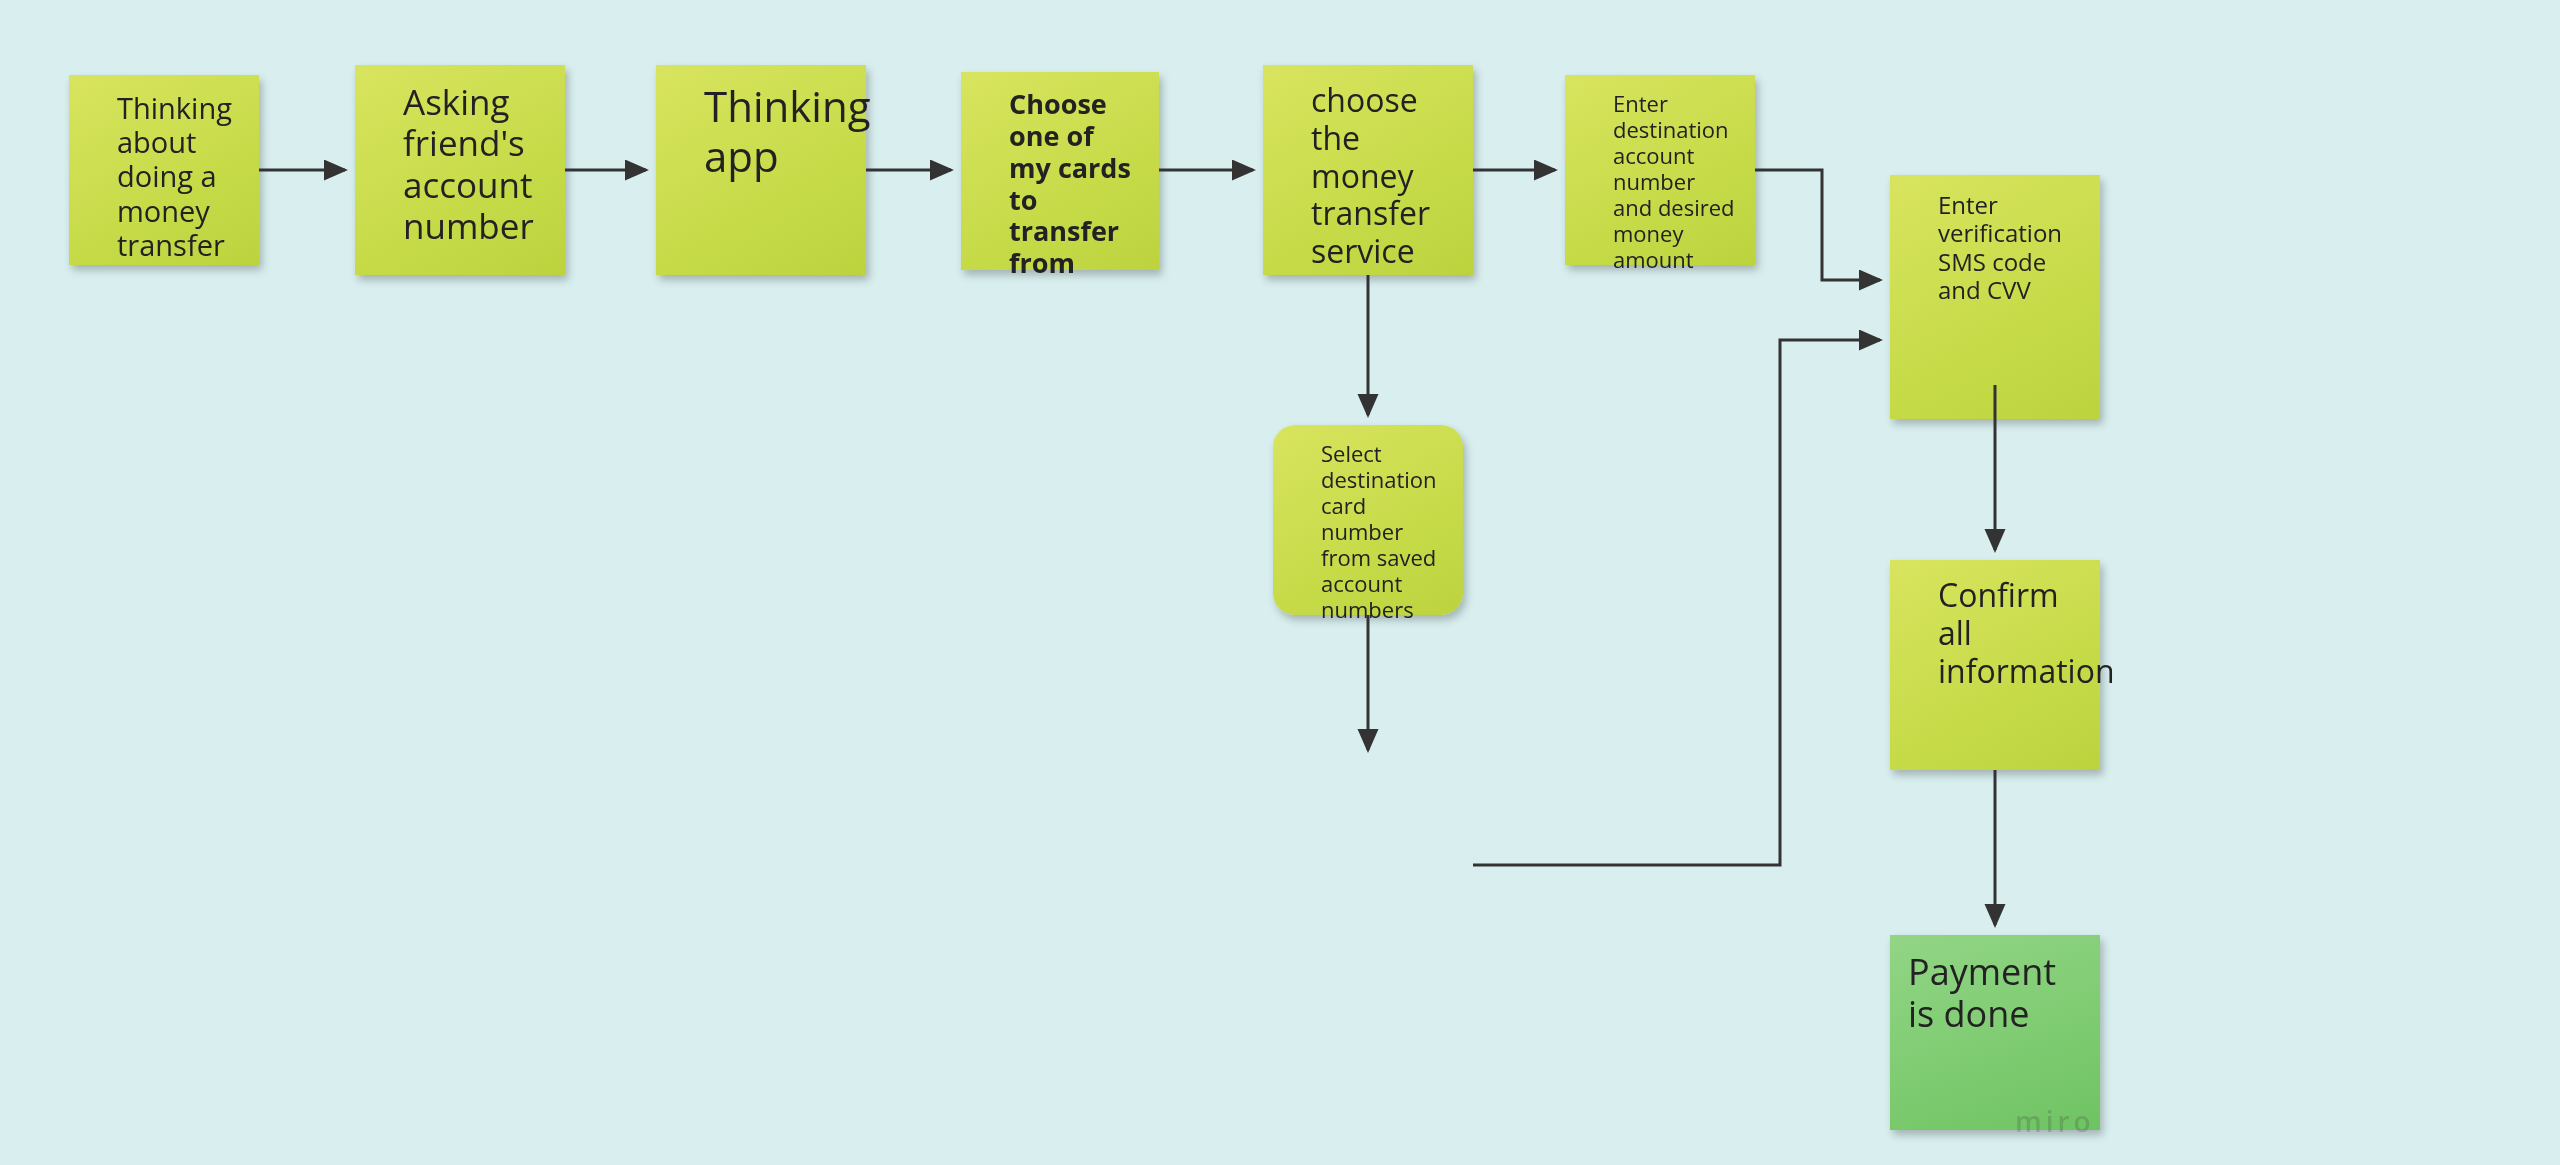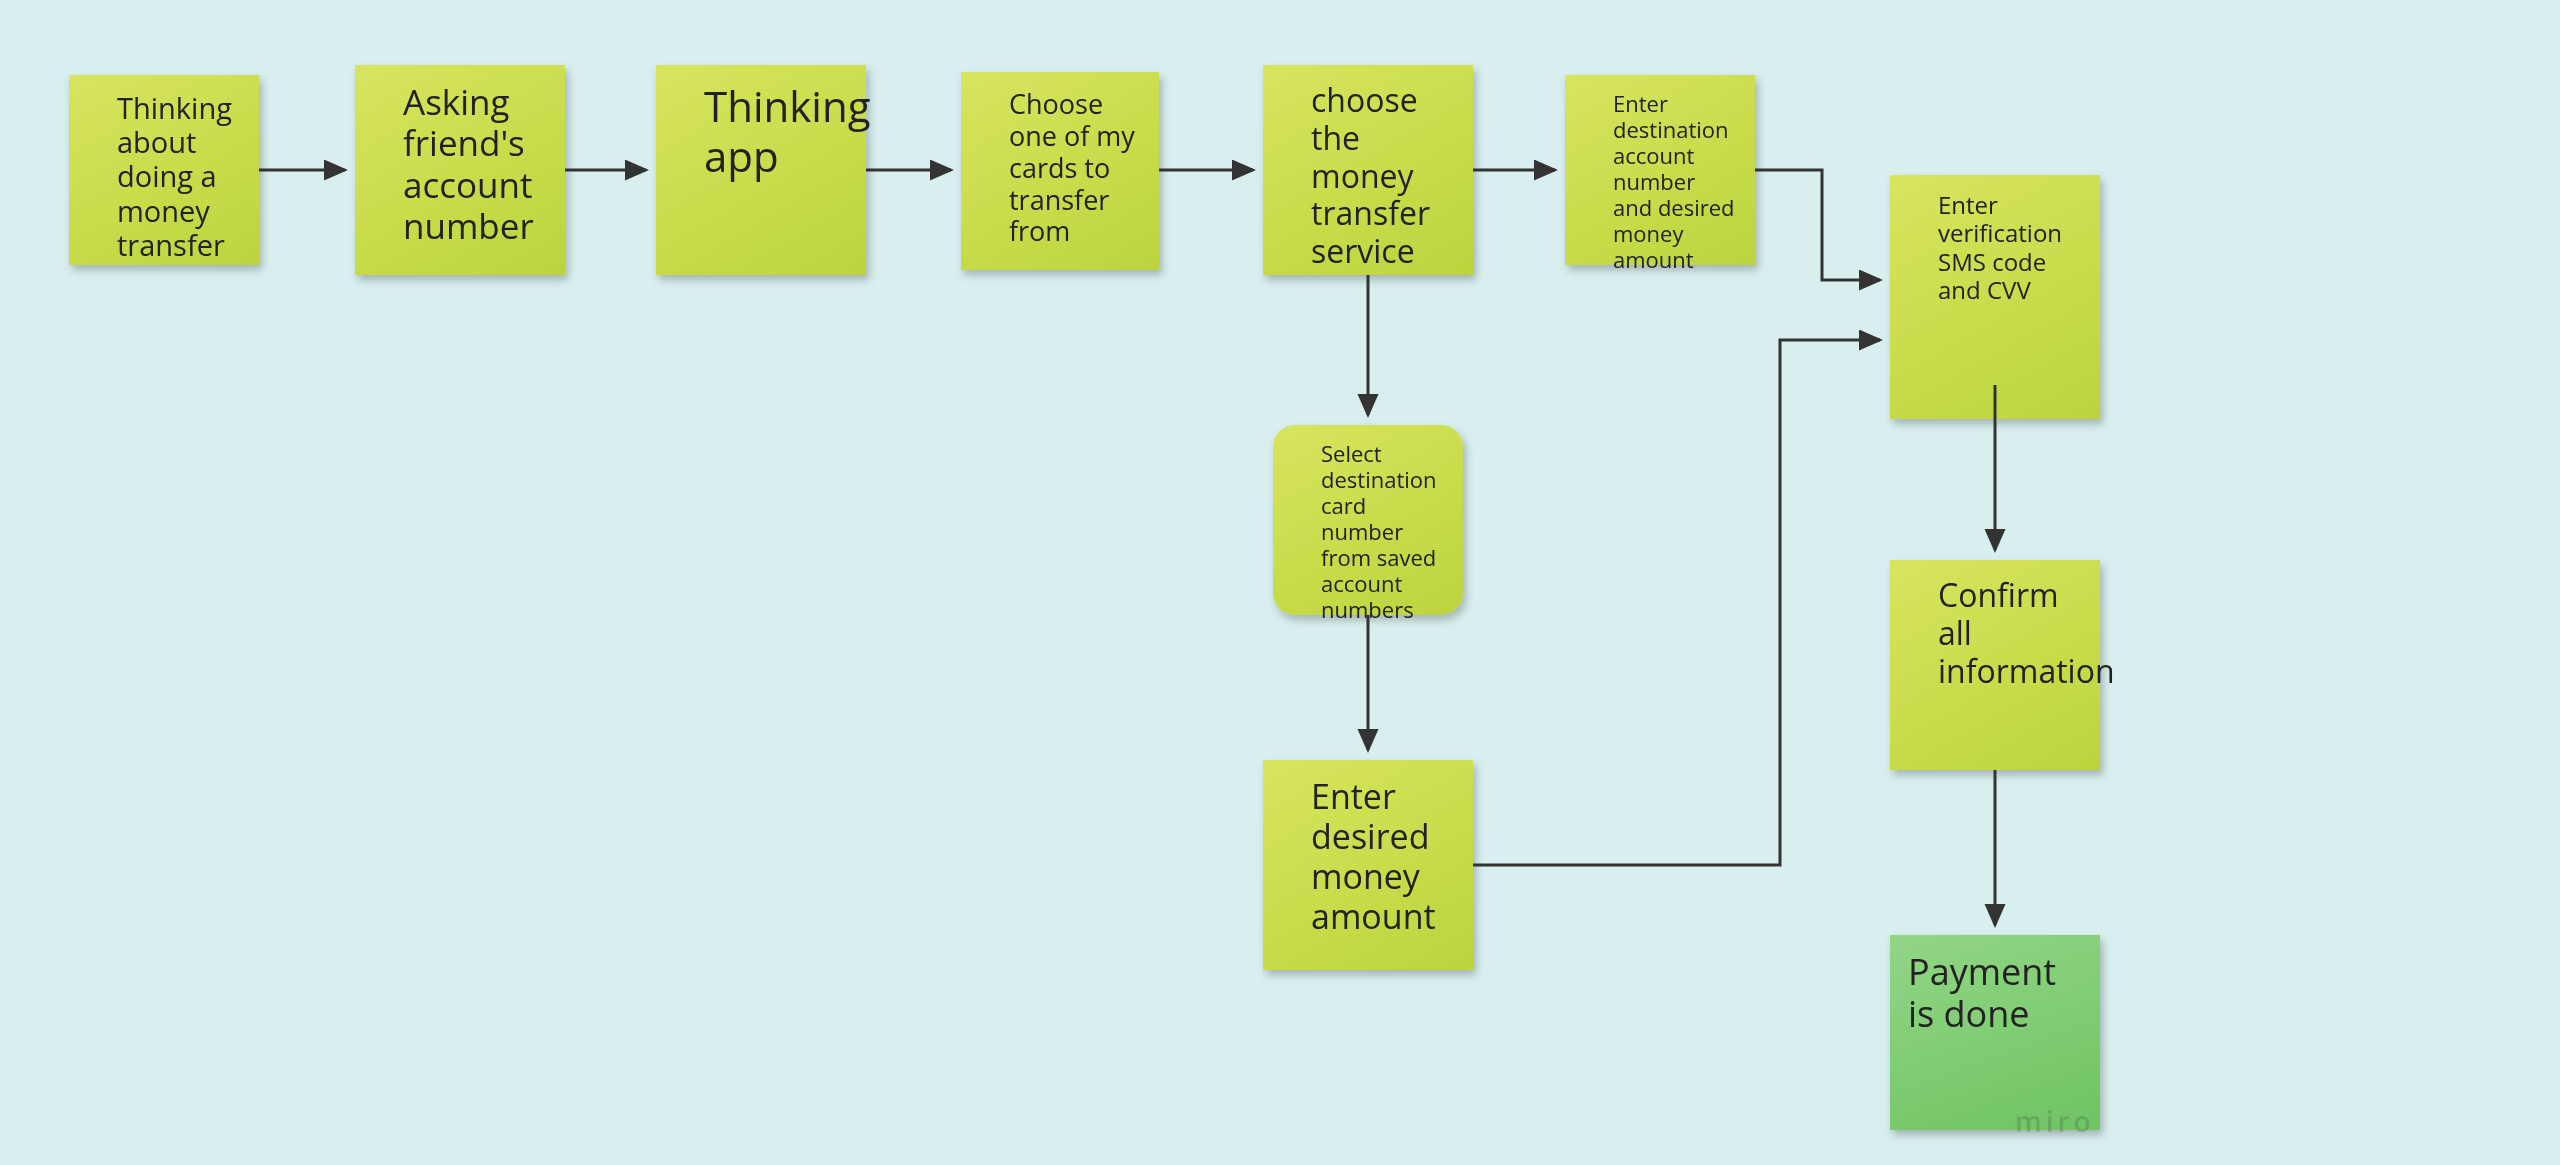--- a/index.html
+++ b/index.html
@@ -57,43 +57,40 @@
   </div>
 
   <div class="note yellow" style="left:355px; top:65px; width:210px; height:210px; font-size:35px;">
     <span>Asking friend's account number</span>
   </div>
 
   <div class="note yellow" style="left:656px; top:65px; width:210px; height:210px; font-size:42px;">
     <span>Thinking app</span>
   </div>
 
-  <div class="note yellow" style="left:961px; top:72px; width:198px; height:198px; font-size:27px;">
+  <div class="note yellow" style="left:961px; top:72px; width:198px; height:198px; font-size:27px;font-weight:bold;">
     <span>Choose one of my cards to transfer from</span>
   </div>
 
   <div class="note yellow" style="left:1565px; top:75px; width:190px; height:190px; font-size:22px;">
     <span>Enter destination account number and desired money amount</span>
   </div>
 
   <div class="note yellow" style="left:1263px; top:65px; width:210px; height:210px; font-size:32px;">
     <span>choose the money transfer service</span>
   </div>
 
   <div class="note yellow" style="left:1890px; top:175px; width:210px; height:244px; font-size:24px;">
     <span>Enter verification SMS code and CVV</span>
   </div>
 
   <div class="note yellow" style="left:1273px; top:425px; width:190px; height:190px; font-size:22px;border-radius:22px;">
     <span>Select destination card number from saved account numbers</span>
   </div>
 
-  <div class="note yellow" style="left:1263px; top:760px; width:210px; height:210px; font-size:34px;">
-    <span>Enter desired money amount</span>
-  </div>
 
   <div class="note yellow" style="left:1890px; top:560px; width:210px; height:210px; font-size:32px;">
     <span>Confirm all information</span>
   </div>
 
   <div class="note green" style="left:1890px; top:935px; width:210px; height:195px; font-size:36px;">
     <span>Payment is done</span>
   </div>
 
   <svg class="arrows">

